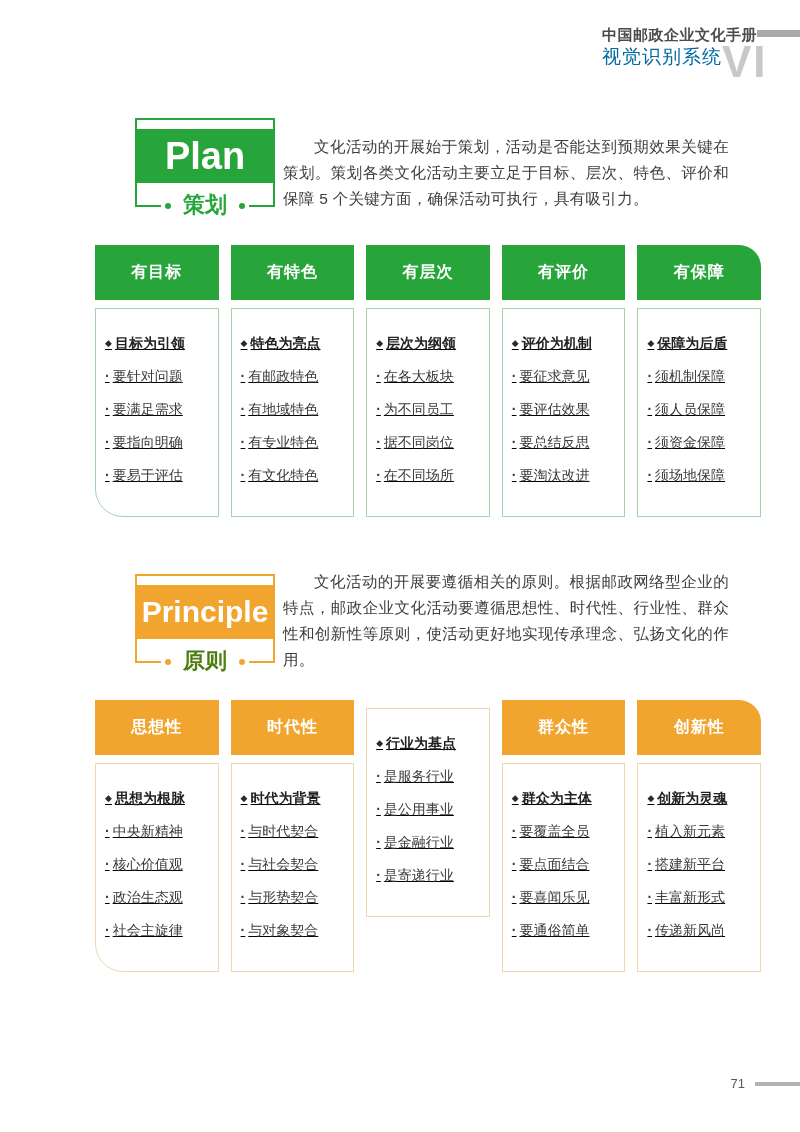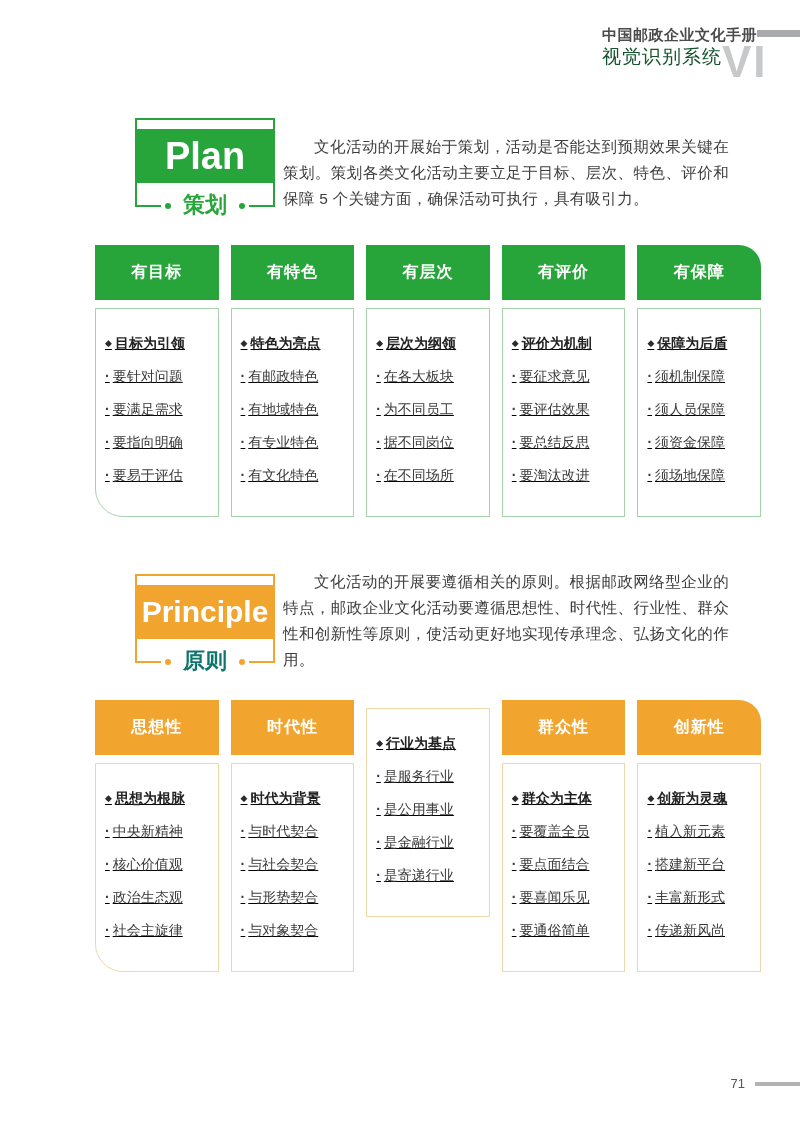--- a/index.html
+++ b/index.html
@@ -4,35 +4,35 @@
 <style>
   html,body{margin:0;padding:0;background:#fff;}
   .page{
     position:relative;width:800px;height:1132px;background:#ffffff;
     font-family:"Liberation Sans","DejaVu Sans",sans-serif;overflow:hidden;
   }
 
   
   .book-title{position:absolute;top:26px;right:43px;font-size:15px;font-weight:bold;color:#4b4b4d;letter-spacing:.5px;white-space:nowrap;}
   .header-bar{position:absolute;top:30px;right:0;width:43px;height:7px;background:#a8aaad;}
-  .system-title{position:absolute;top:44px;right:78px;font-size:19px;color:#14532d;letter-spacing:1px;white-space:nowrap;}
+  .system-title{position:absolute;top:44px;right:78px;font-size:19px;color:#0369a1;letter-spacing:1px;white-space:nowrap;}
   .vi-logo{position:absolute;top:40px;left:722px;font-size:44px;font-weight:bold;color:#c7c8ca;line-height:1;letter-spacing:2px;}
 
   
   .badge{position:absolute;width:136px;border:2px solid;border-bottom:none;background:#fff;margin-left:40px;}
   .badge.plan{left:95px;top:118px;border-color:#27a53b;}
   .badge.principle{left:95px;top:574px;border-color:#f2a52e;}
   .badge .gap{height:9px;background:#fff;}
   .badge .band{height:54px;color:#fff;display:flex;align-items:center;justify-content:center;font-weight:bold;}
   .badge.plan .band{background:#27a53b;font-size:38px;}
   .badge.principle .band{background:#f2a52e;font-size:30px;}
   .badge .bottom{position:relative;height:22px;background:#fff;}
   .badge .zh{position:absolute;left:0;right:0;top:11px;text-align:center;font-size:22px;font-weight:bold;line-height:22px;}
   .badge.plan .zh{color:#27a53b;}
-  .badge.principle .zh{color:#0f766e;}
+  .badge.principle .zh{color:#4d7c0f;}
   .badge .seg{position:absolute;bottom:-2px;width:26px;height:2px;}
   .badge .seg.l{left:-2px;}
   .badge .seg.r{right:-2px;}
   .badge .bdot{position:absolute;bottom:-4px;width:6px;height:6px;border-radius:50%;}
   .badge .bdot.l{left:28px;}
   .badge .bdot.r{right:28px;}
   .badge.plan .seg,.badge.plan .bdot{background:#27a53b;}
   .badge.principle .seg,.badge.principle .bdot{background:#f2a52e;}
 
   

